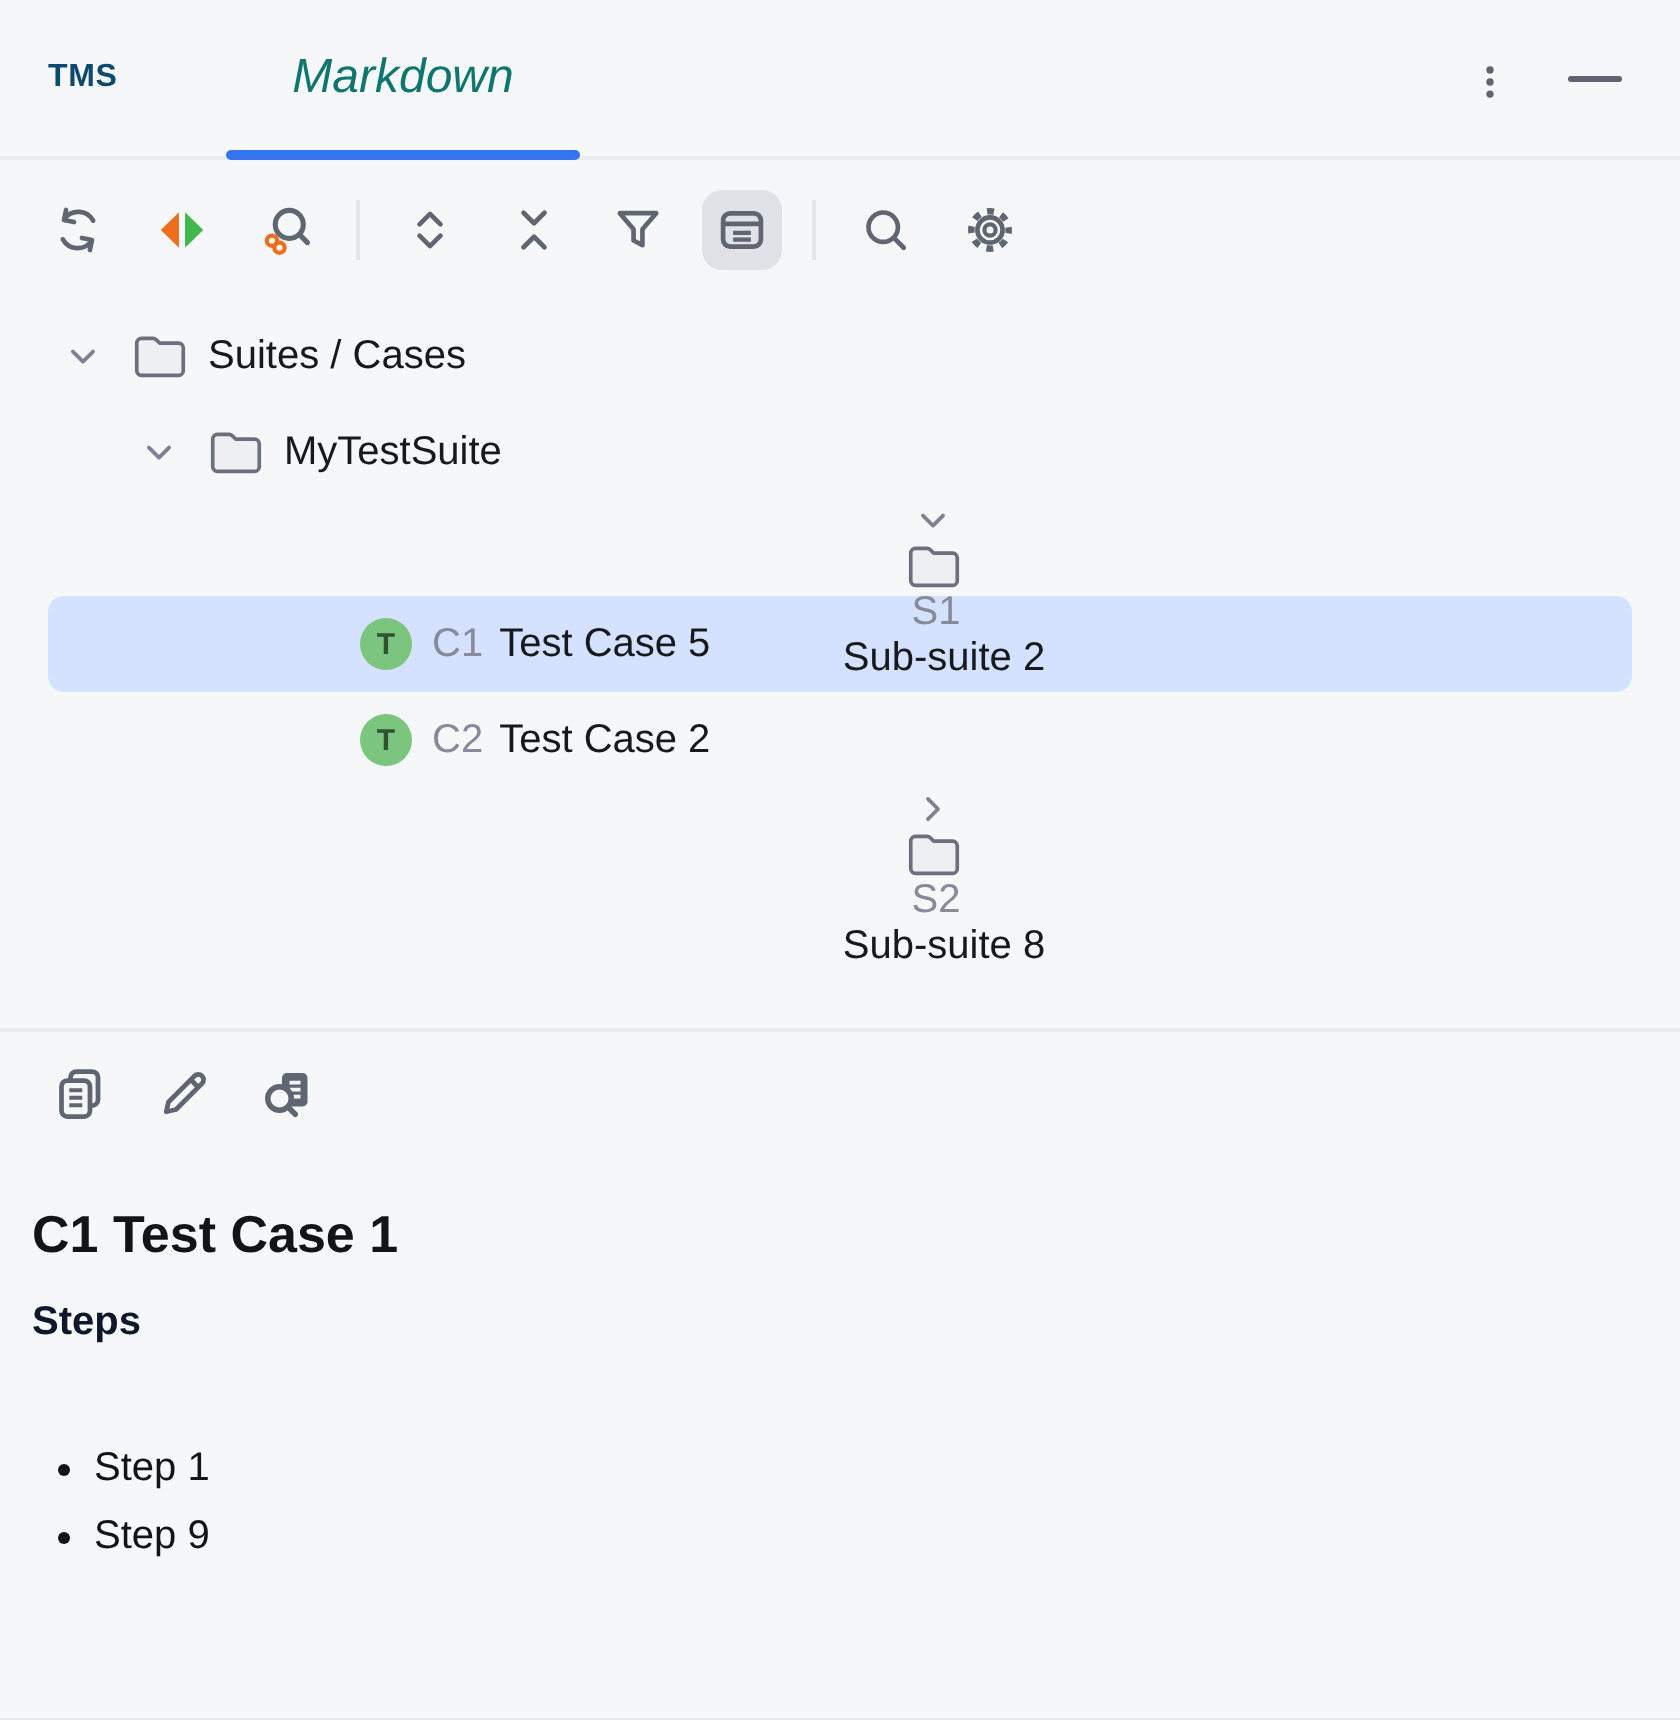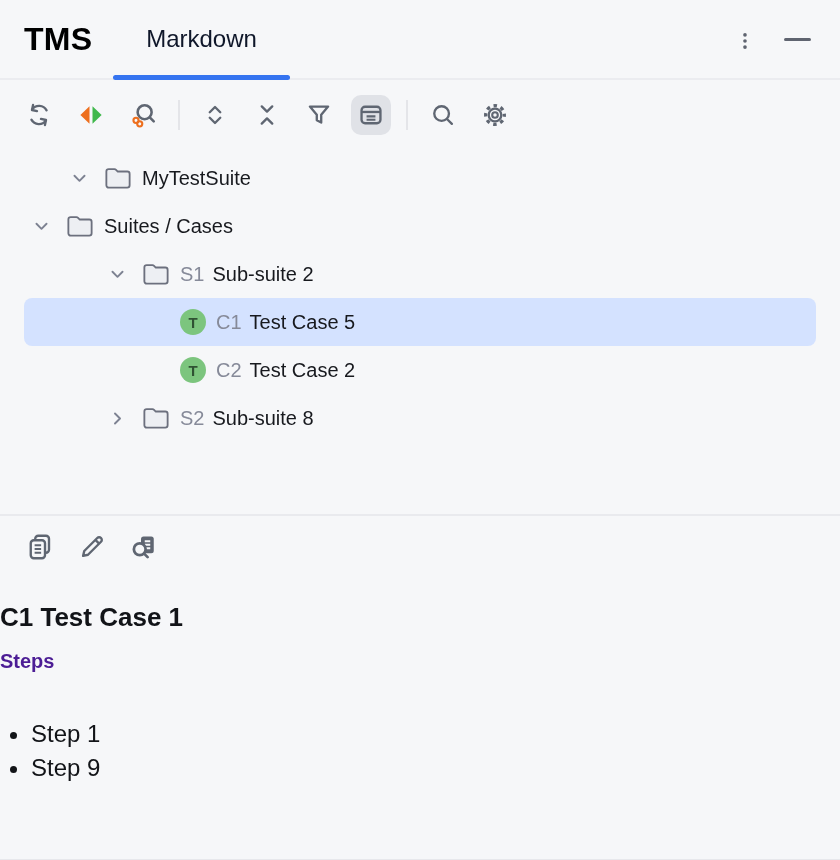--- a/index.html
+++ b/index.html
@@ -4,23 +4,23 @@
 <style>
   * { margin:0; padding:0; box-sizing:border-box; }
   html,body { background:#fff; }
   body { font-family:"Liberation Sans","DejaVu Sans",sans-serif; -webkit-font-smoothing:antialiased; }
   .window{ position:relative; width:840px; height:860px; background:#F6F7F9; overflow:hidden;
            border-bottom:1px solid #E7E8EC; color:#1A1B1E; }
 
   
   .header{ position:relative; height:80px; border-bottom:2px solid #EBECF0; }
   .app-title{ position:absolute; left:24px; top:0; height:78px; display:flex; align-items:center;
-              font-size:32px; font-weight:700; letter-spacing:.3px; color:#000000; }
+              font-size:16px; font-weight:700; letter-spacing:.3px; color:#0c4a6e; }
   .tab{ position:absolute; left:113px; top:0; width:177px; height:78px; display:flex;
-        align-items:center; justify-content:center; font-size:24px; color:#0f172a; cursor:default; }
+        align-items:center; justify-content:center; font-size:24px; color:#0f766e; cursor:default;font-style:italic; }
   .tab .underline{ position:absolute; left:0; right:0; bottom:-2px; height:5px; border-radius:3px;
         background:#3574F0; }
   .kebab{ position:absolute; left:734px; top:28px; width:22px; height:26px; display:flex;
           align-items:center; justify-content:center; color:#5F6470; }
   .minimize{ position:absolute; left:784px; top:38px; width:27px; height:3px;
              background:#5F6470; border-radius:2px; }
 
   
   .toolbar{ display:flex; align-items:center; height:70px; padding-left:22px; }
   .tbtn{ width:34px; height:34px; display:flex; align-items:center; justify-content:center;
@@ -31,41 +31,41 @@
   .tsep{ width:2px; height:30px; background:#E4E5E9; margin:0 18px 0 0; }
 
   
   .tree{ padding-top:4px; padding-bottom:72px; }
   .trow{ position:relative; height:48px; display:flex; align-items:center; font-size:20px;
          color:#17191E; cursor:default; }
   .trow > *{ position:relative; z-index:1; }
   .trow.selected::before{ content:""; position:absolute; left:24px; right:24px; top:0; bottom:0;
          background:#D4E2FF; border-radius:8px; z-index:0; }
   .lvl0{ padding-left:28px; } .lvl1{ padding-left:66px; }
-  .lvl2{ padding-left:104px; } .lvl3{ padding-left:180px; }
+  .lvl2{ padding-left:104px;flex-direction:column; } .lvl3{ padding-left:180px; }
   .chev{ width:26px; height:26px; margin-right:12px; display:flex; align-items:center;
          justify-content:center; color:#7D8292; }
   .chev svg{ width:21px; height:21px; }
   .folder-ic{ width:28px; height:24px; margin-right:10px; display:flex; align-items:center; }
   .folder-ic svg{ width:28px; height:24px; }
   .case-ic{ width:26px; height:26px; border-radius:50%; background:#7CC57E; color:#2F5233;
             font-size:15px; font-weight:600; display:flex; align-items:center; justify-content:center;
             margin-right:10px; }
   .prefix{ color:#868A99; margin-right:8px; }
 
   
   .divider{ height:2px; background:#E9EAEE; }
   .ptoolbar{ display:flex; align-items:center; padding:15px 0 0 24px; }
   .pbtn{ width:31px; height:31px; margin-right:21px; display:flex; align-items:center;
          justify-content:center; color:#5F6672; cursor:default; }
   .pbtn svg{ width:30px; height:30px; display:block; }
-  .pcontent{ }
+  .pcontent{ padding-left:16px; }
   .ptitle{ margin-top:40px; font-size:26px; font-weight:700; color:#121418; }
-  .psection{ margin-top:17px; font-size:20px; font-weight:700; color:#4c1d95; }
-  .psteps{ margin-top:44px; padding-left:31px; list-style:disc; font-size:24px;
+  .psection{ margin-top:17px; font-size:20px; font-weight:700; color:#0f172a; }
+  .psteps{ margin-top:44px; padding-left:31px; list-style:disc; font-size:20px;
            line-height:34px; color:#121418; }
 </style>
 </head>
 <body>
 
 <div class="window">
 
   <div class="header">
     <div class="app-title">TMS</div>
     <div class="tab">
@@ -141,46 +141,46 @@
       <svg viewBox="0 0 24 24" fill="none" stroke="currentColor">
         <circle cx="12" cy="12" r="5.4" stroke-width="2"></circle>
         <circle cx="12" cy="12" r="8" stroke-width="2.8" stroke-dasharray="3 3.28" stroke-dashoffset="1.5"></circle>
         <circle cx="12" cy="12" r="2.4" stroke-width="1.8"></circle>
       </svg>
     </div>
   </div>
 
   <div class="tree">
 
+    <div class="trow lvl0">
+      <span class="chev">
+        <svg viewBox="0 0 20 20" fill="none" stroke="currentColor" stroke-width="1.8" stroke-linecap="round" stroke-linejoin="round">
+            <path d="M5.2 7.4l4.8 4.8 4.8-4.8"></path>
+          </svg>
+      </span>
+      <span class="folder-ic">
+        <svg viewBox="0 0 26 22">
+            <path d="M2.2 5c0-1.2 1-2.2 2.2-2.2h5.3c.6 0 1.1.2 1.5.6l1.6 1.6h8.8c1.2 0 2.2 1 2.2 2.2v10.6c0 1.2-1 2.2-2.2 2.2H4.4c-1.2 0-2.2-1-2.2-2.2V5z" fill="#EDEFF3" stroke="#6C707E" stroke-width="1.7" stroke-linejoin="round"></path>
+          </svg>
+      </span>
+      <span class="label">Suites / Cases</span>
+    </div>
+
     <div class="trow lvl1">
       <span class="chev">
         <svg viewBox="0 0 20 20" fill="none" stroke="currentColor" stroke-width="1.8" stroke-linecap="round" stroke-linejoin="round">
             <path d="M5.2 7.4l4.8 4.8 4.8-4.8"></path>
           </svg>
       </span>
       <span class="folder-ic">
         <svg viewBox="0 0 26 22">
             <path d="M2.2 5c0-1.2 1-2.2 2.2-2.2h5.3c.6 0 1.1.2 1.5.6l1.6 1.6h8.8c1.2 0 2.2 1 2.2 2.2v10.6c0 1.2-1 2.2-2.2 2.2H4.4c-1.2 0-2.2-1-2.2-2.2V5z" fill="#EDEFF3" stroke="#6C707E" stroke-width="1.7" stroke-linejoin="round"></path>
           </svg>
       </span>
       <span class="label">MyTestSuite</span>
-    </div>
-
-    <div class="trow lvl0">
-      <span class="chev">
-        <svg viewBox="0 0 20 20" fill="none" stroke="currentColor" stroke-width="1.8" stroke-linecap="round" stroke-linejoin="round">
-            <path d="M5.2 7.4l4.8 4.8 4.8-4.8"></path>
-          </svg>
-      </span>
-      <span class="folder-ic">
-        <svg viewBox="0 0 26 22">
-            <path d="M2.2 5c0-1.2 1-2.2 2.2-2.2h5.3c.6 0 1.1.2 1.5.6l1.6 1.6h8.8c1.2 0 2.2 1 2.2 2.2v10.6c0 1.2-1 2.2-2.2 2.2H4.4c-1.2 0-2.2-1-2.2-2.2V5z" fill="#EDEFF3" stroke="#6C707E" stroke-width="1.7" stroke-linejoin="round"></path>
-          </svg>
-      </span>
-      <span class="label">Suites / Cases</span>
     </div>
 
     <div class="trow lvl2">
       <span class="chev">
         <svg viewBox="0 0 20 20" fill="none" stroke="currentColor" stroke-width="1.8" stroke-linecap="round" stroke-linejoin="round">
             <path d="M5.2 7.4l4.8 4.8 4.8-4.8"></path>
           </svg>
       </span>
       <span class="folder-ic">
         <svg viewBox="0 0 26 22">

